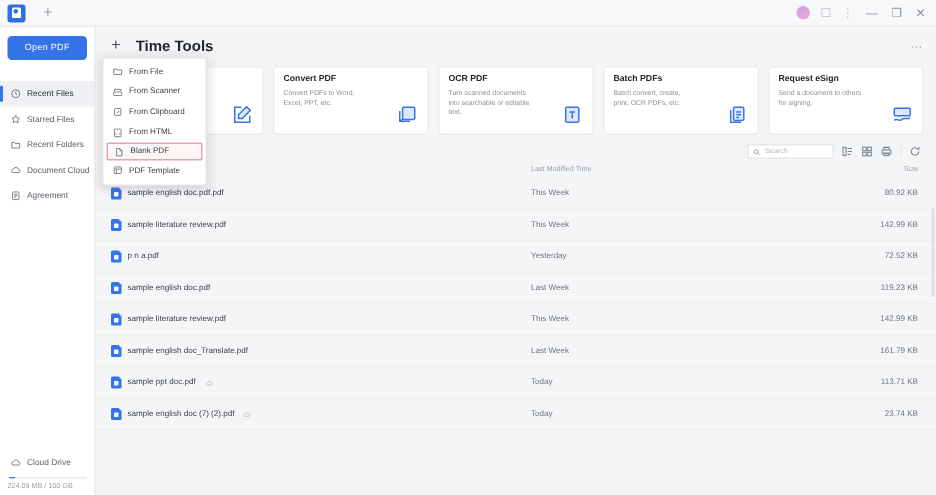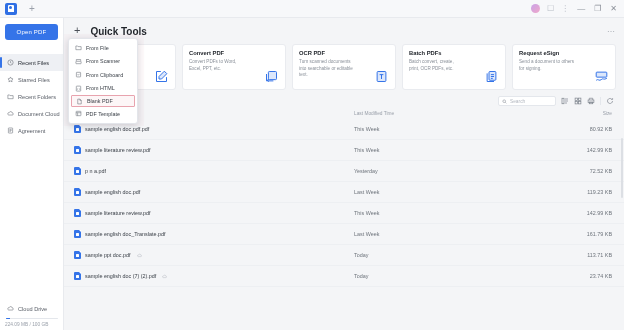--- a/index.html
+++ b/index.html
@@ -304,21 +304,21 @@
         <div class="storage-fill" style="width: 7%;"></div>
       </div>
       <div class="storage-text">224.09 MB / 100 GB</div>
     </div>
   </div>
 
   <div class="main">
 
     <div class="main-head">
       <div class="add-plus">+</div>
-      <div class="page-title">Quick Tools</div>
+      <div class="page-title">Time Tools</div>
       <div class="more-dots">⋯</div>
     </div>
 
     <div class="cards">
       <div class="card">
         <div class="card-title">Edit PDF</div>
         <div class="card-desc">Edit text and images in a PDF.</div>
         <div class="card-ic">
           <svg viewBox="0 0 24 24" fill="none" stroke="currentColor" stroke-width="1.6">
               <path d="M20 13v7H4V4h7"></path>

